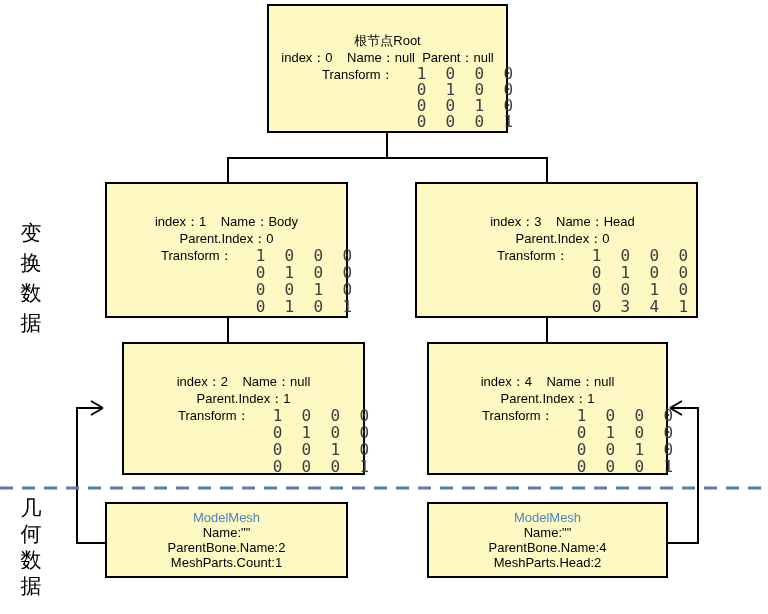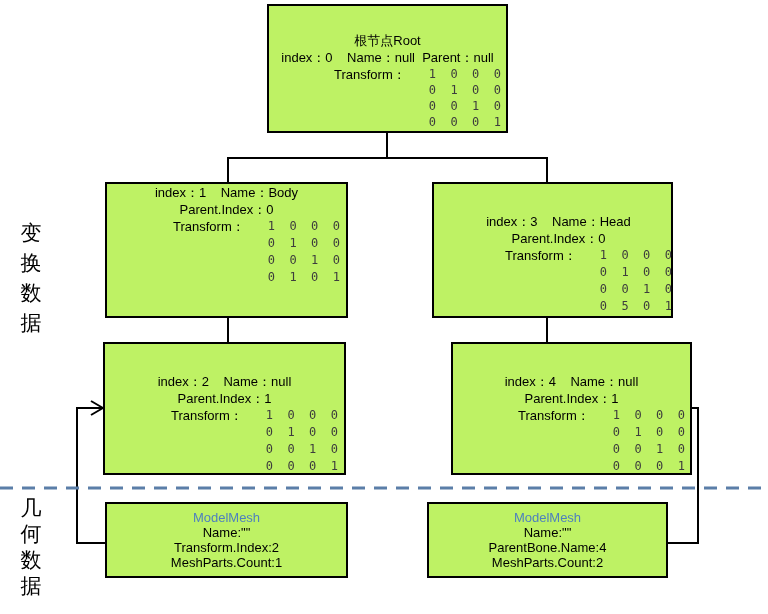--- a/index.html
+++ b/index.html
@@ -14,21 +14,21 @@
   }
   svg.connectors {
     position: absolute;
     left: 0; top: 0;
     width: 768px; height: 614px;
     pointer-events: none;
   }
   .box {
     position: absolute;
     border: 2px solid #000000;
-    background: #bef264;
+    background: #fef9c3;
     display: flex;
     flex-direction: column;
     align-items: center;
     font-size: 13px;
     color: #000000;
   }
   .bone .title {
     line-height: 17px;
     white-space: pre;
   }
@@ -44,33 +44,33 @@
     transform: translateX(30px);
   }
   .trow .tlabel {
     line-height: 17px;
     white-space: pre;
   }
   .matrix {
     display: flex;
     flex-direction: column;
     font-family: "DejaVu Sans Mono", monospace;
-    font-size: 12px;
+    font-size: 16px;
     color: #3d3d3d;
   }
   .matrix .mrow {
     line-height: 17px;
     white-space: pre;
   }
   .root-box .matrix .mrow { line-height: 16px; }
   .root-box { left: 267px; top: 4px;  width: 241px; height: 129px; padding-top: 26px; }
-  .bone-1   { left: 105px; top: 182px; width: 243px; height: 136px; }
-  .bone-3   { left: 432px; top: 182px; width: 241px; height: 136px; padding-top: 29px; padding-left: 12px; }
-  .bone-2   { left: 103px; top: 342px; width: 243px; height: 133px; padding-top: 29px; }
-  .bone-4   { left: 427px; top: 342px; width: 241px; height: 133px; padding-top: 29px; margin-left: 24px; }
+  .bone-1   { left: 105px; top: 182px; width: 243px; height: 136px; padding-top: 29px; }
+  .bone-3   { left: 415px; top: 182px; width: 283px; height: 136px; padding-top: 29px; padding-left: 12px; }
+  .bone-2   { left: 122px; top: 342px; width: 243px; height: 133px; padding-top: 29px; }
+  .bone-4   { left: 427px; top: 342px; width: 241px; height: 133px; padding-top: 29px; }
   .mesh {
     justify-content: center;
     text-align: center;
     align-items: center;
   }
   .mesh div { line-height: 15px; white-space: pre; }
   .mesh-left  { left: 105px; top: 502px; width: 243px; height: 76px; }
   .mesh-right { left: 427px; top: 502px; width: 241px; height: 76px; }
   .mesh-title { color: #4f81bd; }
   .vlabel {
@@ -149,21 +149,21 @@
 
   <div class="box bone bone-3">
     <div class="info">index：3    Name：Head</div>
     <div class="info">Parent.Index：0</div>
     <div class="trow">
       <span class="tlabel">Transform：</span>
       <div class="matrix">
         <div class="mrow">1  0  0  0</div>
         <div class="mrow">0  1  0  0</div>
         <div class="mrow">0  0  1  0</div>
-        <div class="mrow">0  5  0  1</div>
+        <div class="mrow">0  3  4  1</div>
       </div>
     </div>
   </div>
 
   <div class="box bone bone-2">
     <div class="info">index：2    Name：null</div>
     <div class="info">Parent.Index：1</div>
     <div class="trow">
       <span class="tlabel">Transform：</span>
       <div class="matrix">
@@ -185,24 +185,24 @@
         <div class="mrow">0  1  0  0</div>
         <div class="mrow">0  0  1  0</div>
         <div class="mrow">0  0  0  1</div>
       </div>
     </div>
   </div>
 
   <div class="box mesh mesh-left">
     <div class="mesh-title">ModelMesh</div>
     <div>Name:""</div>
-    <div>Transform.Index:2</div>
+    <div>ParentBone.Name:2</div>
     <div>MeshParts.Count:1</div>
   </div>
 
   <div class="box mesh mesh-right">
     <div class="mesh-title">ModelMesh</div>
     <div>Name:""</div>
     <div>ParentBone.Name:4</div>
-    <div>MeshParts.Count:2</div>
+    <div>MeshParts.Head:2</div>
   </div>
 
 </div>
 
 </body></html>

